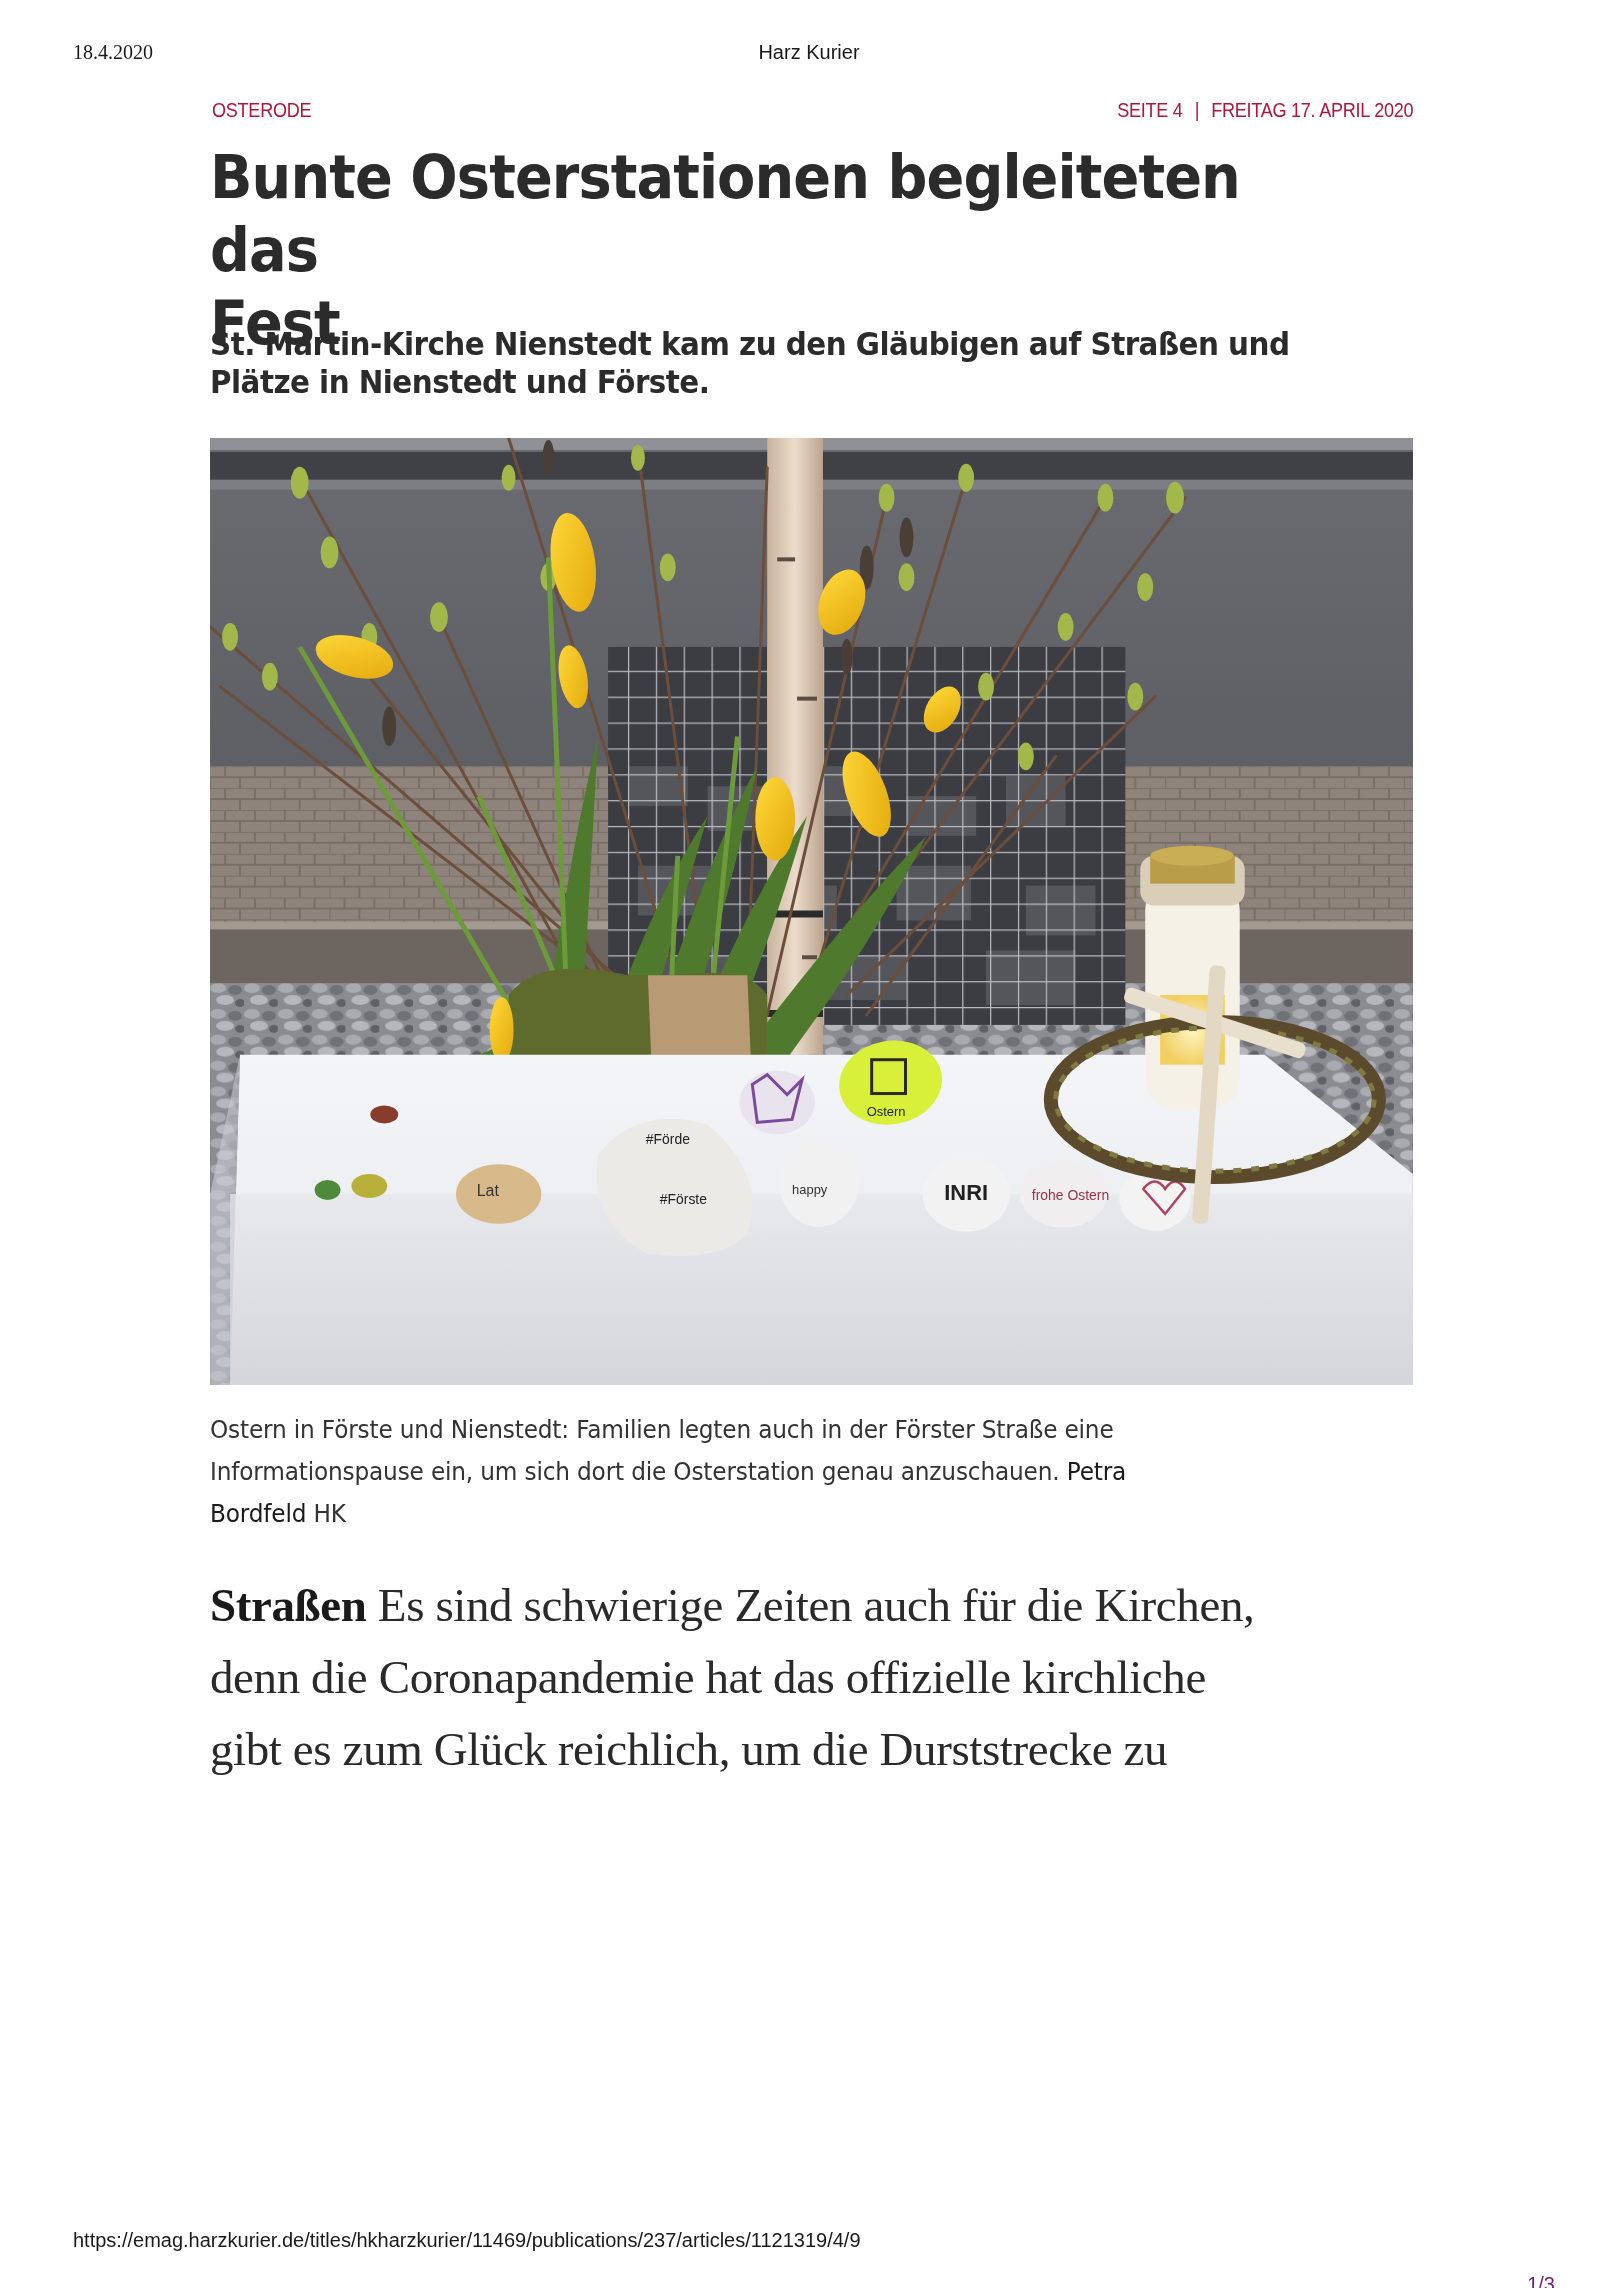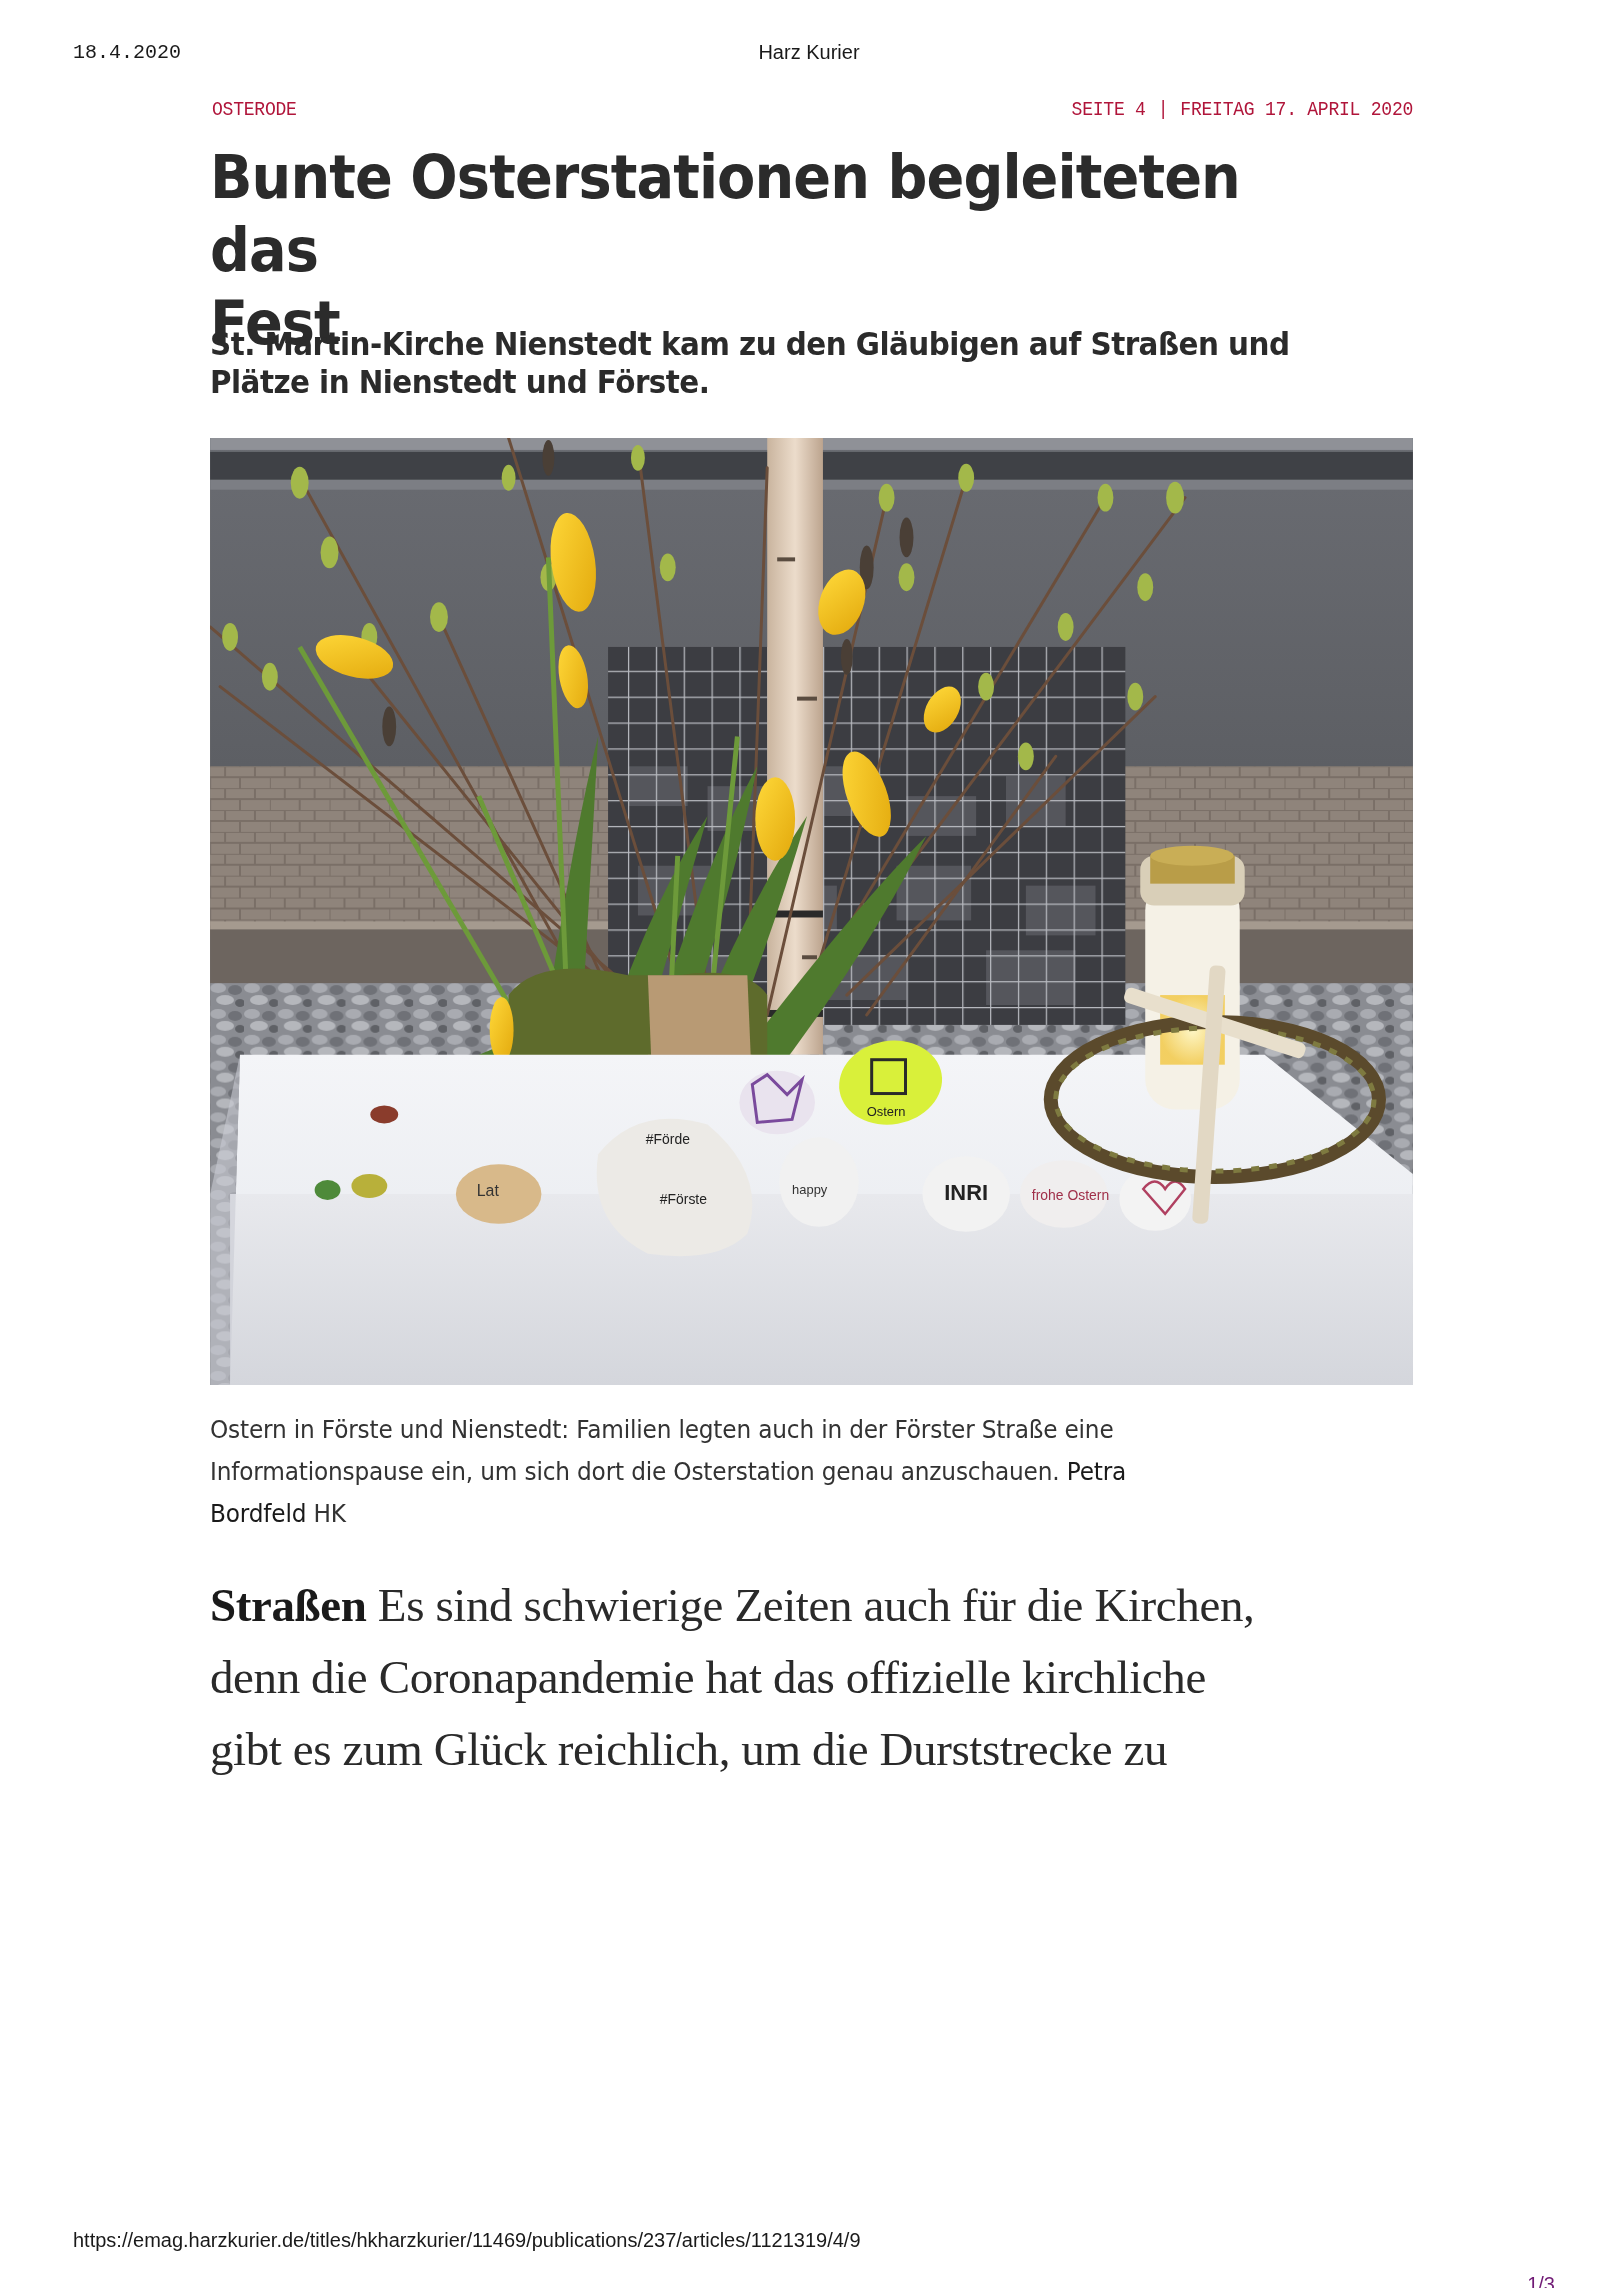--- a/index.html
+++ b/index.html
@@ -1,23 +1,23 @@
 <!DOCTYPE html>
 <html><head>
   <meta charset="utf-8">
   <style>
     * { margin: 0; padding: 0; box-sizing: border-box; }
     html, body { width: 1618px; height: 2289px; background: #ffffff; overflow: hidden; }
     body { position: relative; font-family: "Liberation Sans", sans-serif; color: #222; }
 
-    .print-header-date { position: absolute; left: 73px; top: 41px; font-family: Liberation Mono, monospace; font-size: 20px; color: #1a1a1a; }
+    .print-header-date { position: absolute; left: 73px; top: 41px; font-family: Liberation Serif, serif; font-size: 20px; color: #1a1a1a; }
     .print-header-title { position: absolute; left: 0; width: 1618px; top: 41px; text-align: center; font-family: "Liberation Sans", sans-serif; font-size: 20px; color: #1a1a1a; }
 
     .article { position: absolute; left: 210px; top: 96px; width: 1203px; }
-    .meta-row { position: relative; height: 30px; font-family: Liberation Mono, monospace; font-size: 21px; color: #b0153a; letter-spacing: -0.3px; }
+    .meta-row { position: relative; height: 30px; font-family: Liberation Sans, sans-serif; font-size: 21px; color: #b0153a; letter-spacing: -0.3px; }
     .section-label { position: absolute; left: 2px; top: 2px; font-weight: normal; transform: scaleX(0.86); transform-origin: left; }
     .page-info { position: absolute; right: 0; top: 2px; transform: scaleX(0.86); transform-origin: right; white-space: nowrap; }
     .page-info .sep { display: inline-block; margin: 0 14px; }
 
     .headline { position: absolute; left: 0; top: 45px; width: 1203px; font-family: "DejaVu Sans", sans-serif; font-weight: bold; font-size: 60px; line-height: 73px; color: #2b2b2b; letter-spacing: -1px; transform: scaleX(0.93); transform-origin: left; }
     .subheadline { position: absolute; left: 0; top: 229px; width: 1174px; font-family: "DejaVu Sans", sans-serif; font-weight: bold; font-size: 32px; line-height: 38px; color: #2b2b2b; letter-spacing: -0.6px; transform: scaleX(0.92); transform-origin: left; }
 
     .photo { position: absolute; left: 0; top: 342px; width: 1203px; height: 947px; overflow: hidden; background: #777; }
     .photo svg { display: block; width: 1203px; height: 947px; }
 

